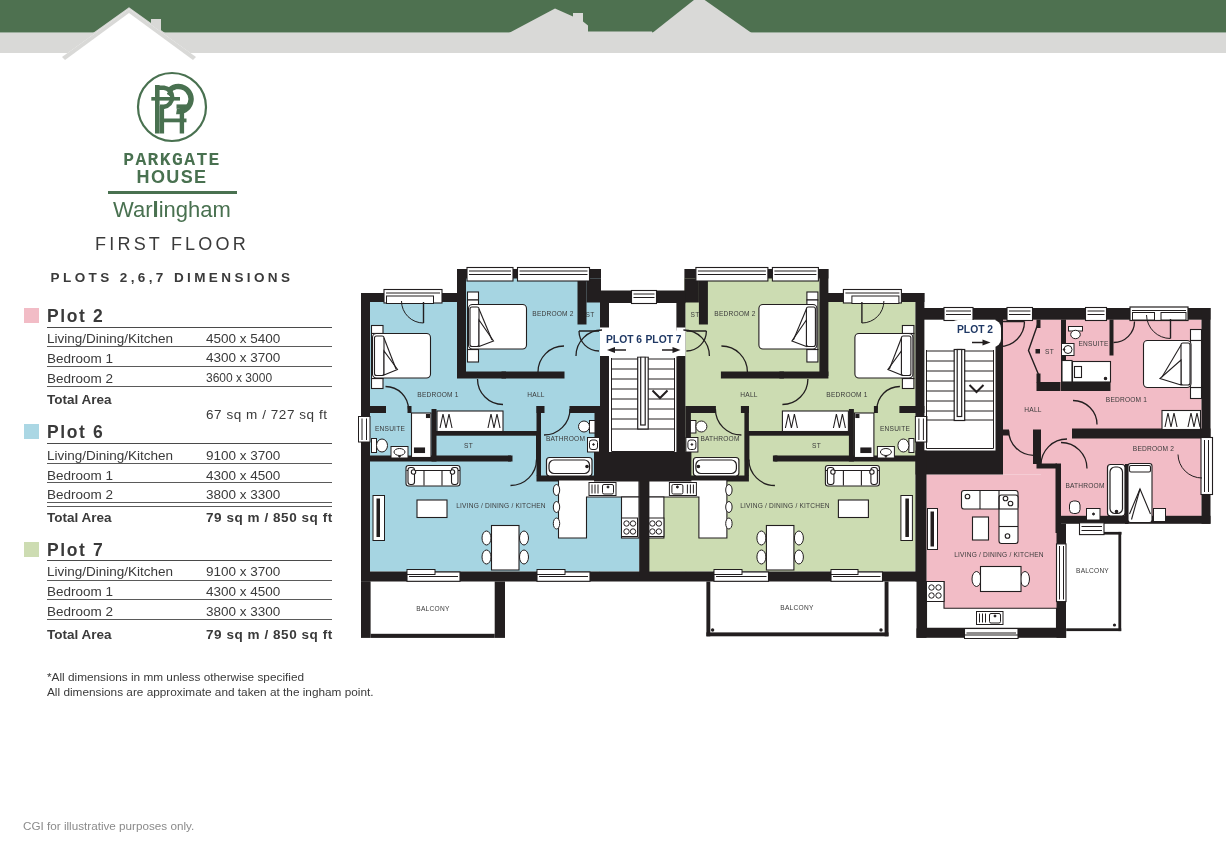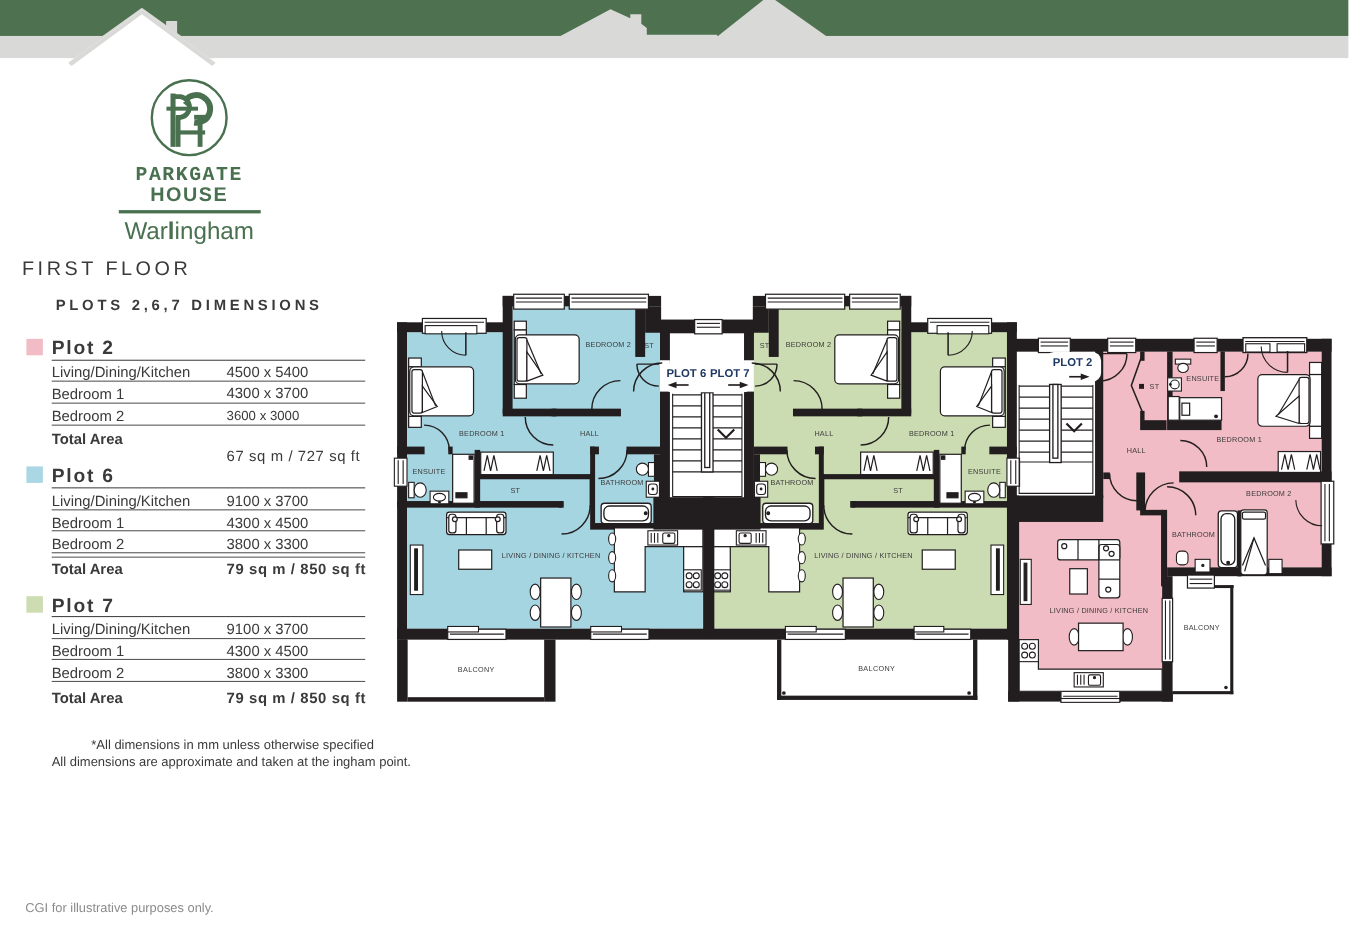--- a/index.html
+++ b/index.html
@@ -54,21 +54,21 @@
 </svg>
 
 <div class="abs green" style="left:0;top:149.5px;width:344px;text-align:center;font-weight:bold;font-size:18px;letter-spacing:1.4px;font-family:Liberation Mono, monospace;">PARKGATE</div>
 
 <div class="abs green" style="left:0;top:167px;width:344px;text-align:center;font-weight:bold;font-size:18px;letter-spacing:1.4px;">HOUSE</div>
 
 <div class="abs" style="left:108px;top:191px;width:129px;height:2.5px;background:#497150;"></div>
 
 <div class="abs green" style="left:0;top:197px;width:344px;text-align:center;font-size:22px;">War<b>l</b>ingham</div>
 
-<div class="abs dark" style="left:0;top:234px;width:344px;text-align:left;font-size:18px;font-weight:500;letter-spacing:3.2px;margin-left:20px;">FIRST FLOOR</div>
+<div class="abs dark" style="left:0;top:234px;width:344px;text-align:center;font-size:18px;font-weight:500;letter-spacing:3.2px;">FIRST FLOOR</div>
 
 <div class="abs dark" style="left:0;top:270px;width:344px;text-align:center;font-size:13.5px;font-weight:bold;letter-spacing:3.4px;">PLOTS 2,6,7 DIMENSIONS</div>
 
 <div class="abs" style="left:0;top:0;width:360px;height:858px;color:#3a3a3a;">
 
   <div class="abs" style="left:24px;top:308px;width:15px;height:15px;background:#f2bcc6;"></div>
 
   <div class="abs" style="left:47px;top:306px;font-size:17.5px;font-weight:bold;letter-spacing:1.6px;">Plot 2</div>
   <div class="abs" style="left:47px;top:326.5px;width:285px;height:1.3px;background:#4a4a4a;"></div>
 
@@ -113,21 +113,21 @@
   <div class="abs" style="left:47px;top:584px;font-size:13.5px;">Bedroom 1</div>
   <div class="abs" style="left:206px;top:584px;font-size:13.5px;">4300 x 4500</div>
   <div class="abs" style="left:47px;top:599px;width:285px;height:1px;background:#5a5a5a;"></div>
   <div class="abs" style="left:47px;top:604px;font-size:13.5px;">Bedroom 2</div>
   <div class="abs" style="left:206px;top:604px;font-size:13.5px;">3800 x 3300</div>
   <div class="abs" style="left:47px;top:619px;width:285px;height:1px;background:#5a5a5a;"></div>
   <div class="abs" style="left:47px;top:626.5px;font-size:13.5px;font-weight:bold;">Total Area</div>
   <div class="abs" style="left:206px;top:626.5px;font-size:13.5px;font-weight:bold;letter-spacing:0.55px;">79 sq m / 850 sq ft</div>
 </div>
 
-<div class="abs dark" style="left:47px;top:669.5px;font-size:11.8px;margin-left:36px;">*All dimensions in mm unless otherwise specified</div>
+<div class="abs dark" style="left:47px;top:669.5px;font-size:11.8px;">*All dimensions in mm unless otherwise specified</div>
 <div class="abs dark" style="left:47px;top:684.5px;font-size:11.8px;">All dimensions are approximate and taken at the ingham point.</div>
 
 <div class="abs" style="left:23px;top:818.5px;font-size:11.7px;color:#8b8b8b;">CGI for illustrative purposes only.</div>
 
 <svg id="plan" class="abs" style="left:0;top:0" width="1226" height="858" viewBox="0 0 1226 858">
 <defs>
 <g id="unitA">
 
   <rect x="370" y="302" width="230" height="269.5" fill="currentColor"></rect>
 

